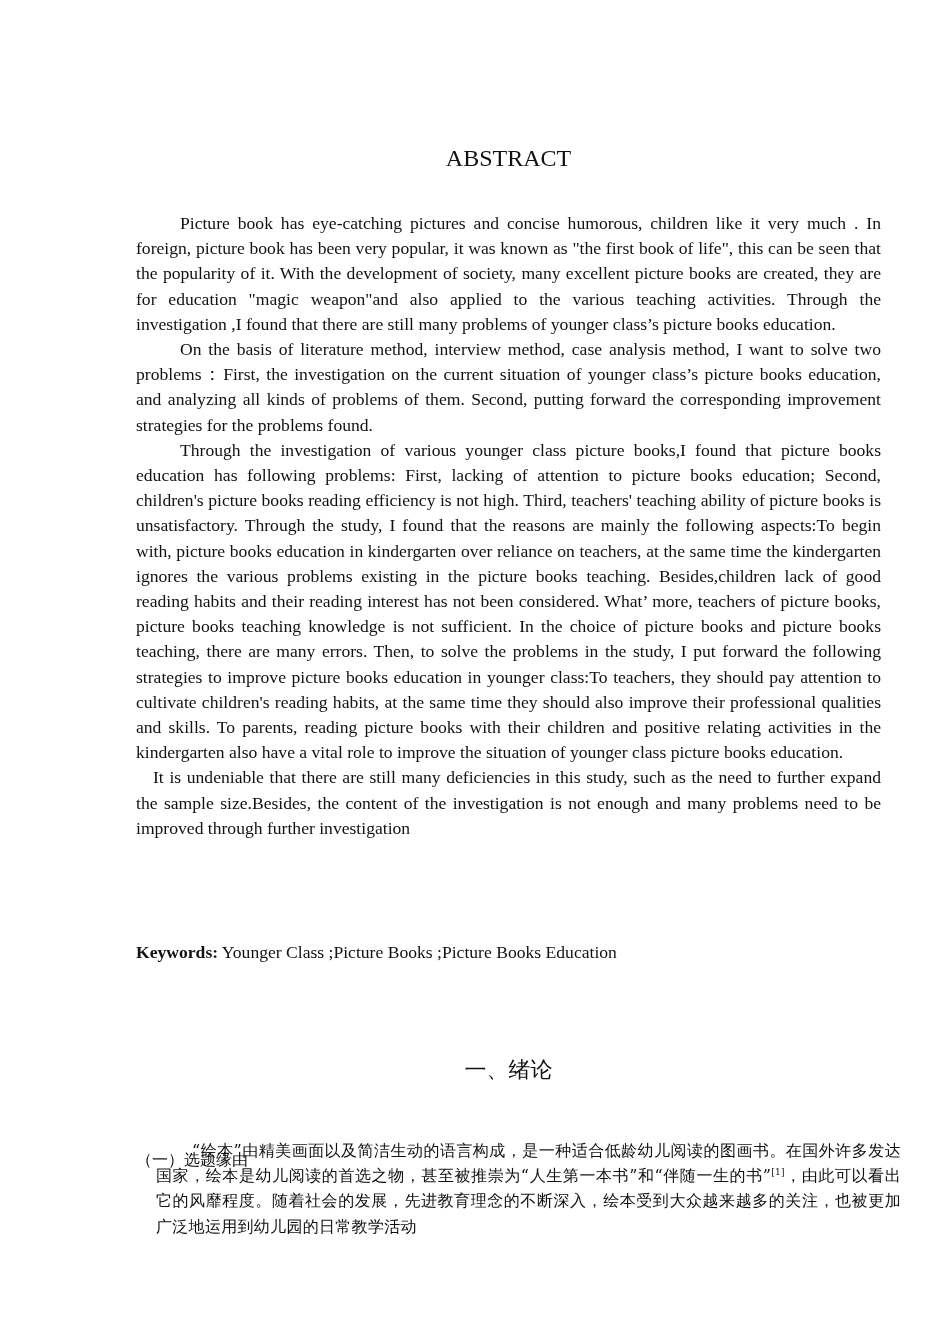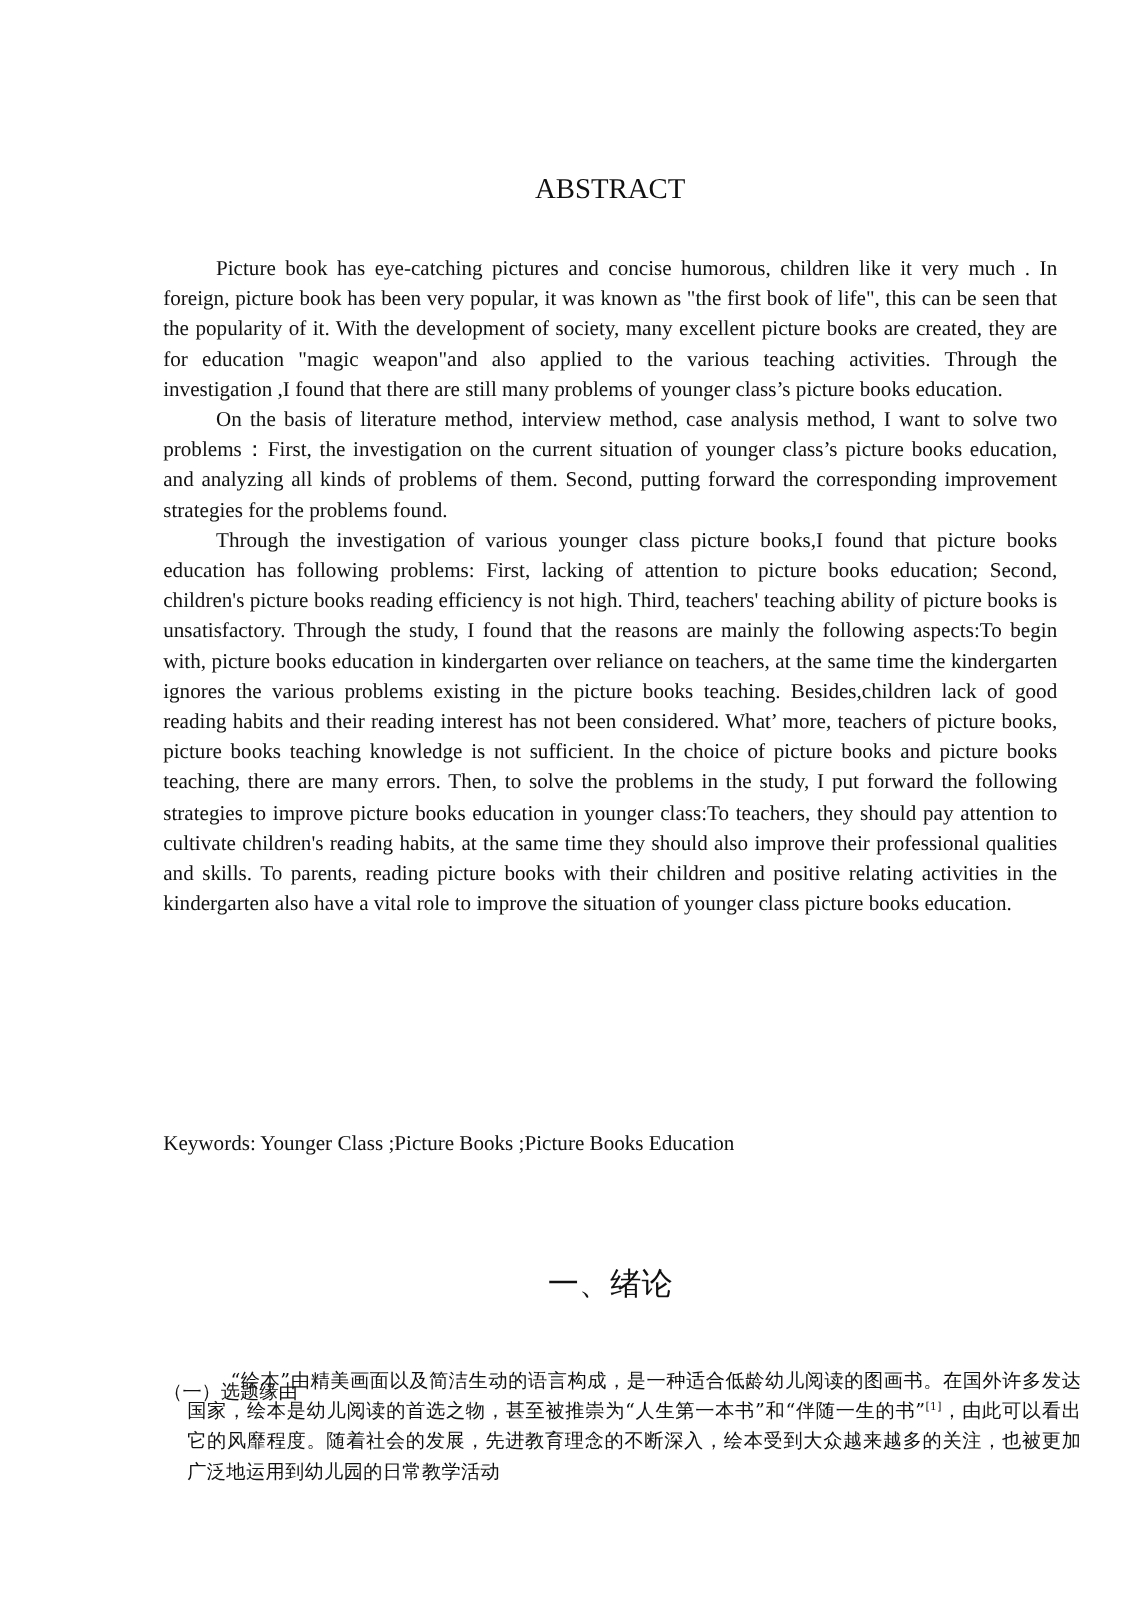--- a/index.html
+++ b/index.html
@@ -4,36 +4,37 @@
   <style>
     html, body { margin: 0; padding: 0; background: #ffffff; }
     body { width: 950px; height: 1344px; position: relative; overflow: hidden; color: #111; }
     .page { position: absolute; left: 136px; top: 0; width: 745px; }
     .en { font-family: "Liberation Serif", "DejaVu Serif", serif; font-size: 17.6px; line-height: 25.2px; text-align: justify; }
     .title { position: absolute; top: 143px; left: 0; width: 745px; text-align: center; font-family: "Liberation Serif", serif; font-weight: normal; font-size: 24px; line-height: 30px; }
     .abstract { position: absolute; top: 187px; left: 0; width: 745px; margin-top: 24px; }
     .abstract p { margin: 0; text-indent: 44px; }
     .abstract p.last { text-indent: 17px; }
     .keywords { position: absolute; top: 940px; left: 0; width: 745px; font-family: "Liberation Serif", serif; font-size: 17.6px; line-height: 25px; }
-    .keywords b { font-weight: normal; }
-    .ch-title { position: absolute; top: 1055px; left: 0; width: 745px; text-align: center; font-family: "DejaVu Sans", sans-serif; font-size: 26px; line-height: 30px; }
+    .keywords b { font-weight: bold; }
+    .ch-title { position: absolute; top: 1055px; left: 0; width: 745px; text-align: center; font-family: "DejaVu Sans", sans-serif; font-size: 22px; line-height: 30px; }
     .ch-sub { position: absolute; top: 1100px; left: 0; font-family: "DejaVu Sans", sans-serif; font-size: 16px; line-height: 24px; margin-top: 48px; }
     .ch-body { position: absolute; top: 1134px; left: 16px; width: 745px; font-family: "DejaVu Serif", serif; font-size: 16px; line-height: 25.2px; text-align: justify; text-indent: 36px; margin: 4px; letter-spacing: 0.3px; }
     .ch-body sup { font-size: 9px; vertical-align: 6px; line-height: 0; }
   </style>
 </head>
 <body>
 
 <div class="page">
   <div class="title">ABSTRACT</div>
 
   <div class="abstract en">
     <p>Picture book has eye-catching pictures and concise humorous,  children like it very much . In foreign, picture book has been very popular, it was known as "the first book of life", this can be seen that the popularity of it. With the development of society, many excellent picture books are created, they are for education "magic weapon"and also applied to the various teaching activities. Through the investigation ,I found that there are still many problems of younger class’s picture books education.</p>
     <p>On the basis of literature method, interview method, case analysis method, I want to solve two problems：First, the investigation on the current situation of younger class’s  picture books education, and analyzing all kinds of problems of them. Second, putting forward the corresponding improvement strategies for the problems found.</p>
     <p>Through the investigation of various younger class picture books,I found that picture books education has following problems: First, lacking of attention to picture books education; Second, children's picture books reading efficiency is not high. Third, teachers' teaching ability of picture books is unsatisfactory. Through the study, I found that the reasons are mainly the following aspects:To begin with, picture books education in kindergarten over reliance on teachers, at the same time the kindergarten ignores the various problems existing in the picture books teaching. Besides,children lack of good reading habits and their reading interest has not been considered. What’ more, teachers of picture books, picture books teaching knowledge is not sufficient. In the choice of picture books and picture books teaching, there are many errors. Then, to solve the problems in the study, I put forward the following strategies to improve picture books education in younger class:To teachers, they should pay attention to cultivate children's reading habits,  at the same time they should also improve their professional qualities and skills. To parents, reading picture books with their children and positive relating activities in the kindergarten also have a vital role to improve the situation of younger class picture books education.</p>
+    <p class="last">It is undeniable that there are still many deficiencies in this study, such as the need to further expand the sample size.Besides, the content of the investigation is not enough and many problems need to be improved through further investigation</p>
   </div>
 
   <div class="keywords">
     <b>Keywords:</b><span> Younger Class ;Picture Books ;Picture Books Education</span>
   </div>
 
   <div class="ch-title">一、绪论</div>
   <div class="ch-sub">（一）选题缘由</div>
   <p class="ch-body"><span>“绘本”由精美画面以及简洁生动的语言构成，是一种适合低龄幼儿阅读的图画书。在国外许多发达国家，绘本是幼儿阅读的首选之物，甚至被推崇为“人生第一本书”和“伴随一生的书”</span><sup>[1]</sup><span>，由此可以看出它的风靡程度。随着社会的发展，先进教育理念的不断深入，绘本受到大众越来越多的关注，也被更加广泛地运用到幼儿园的日常教学活动</span></p>
 </div>

